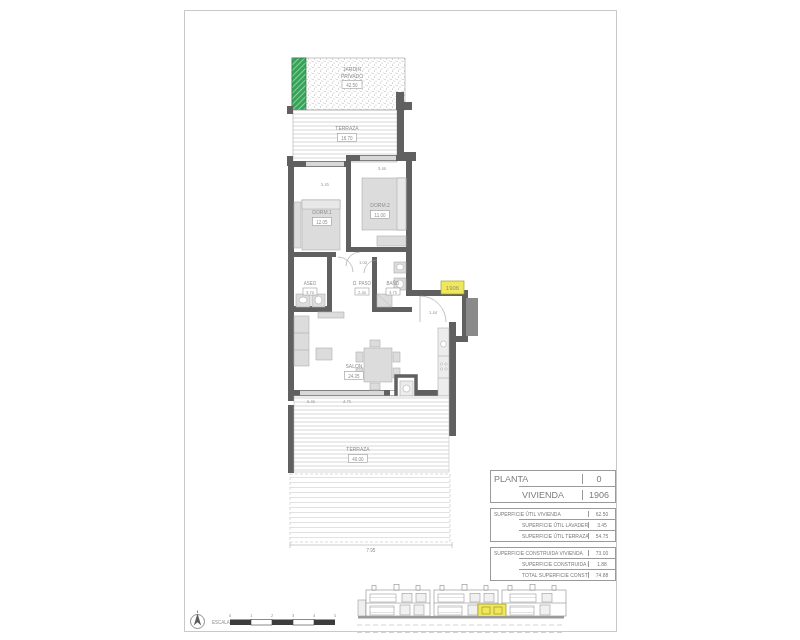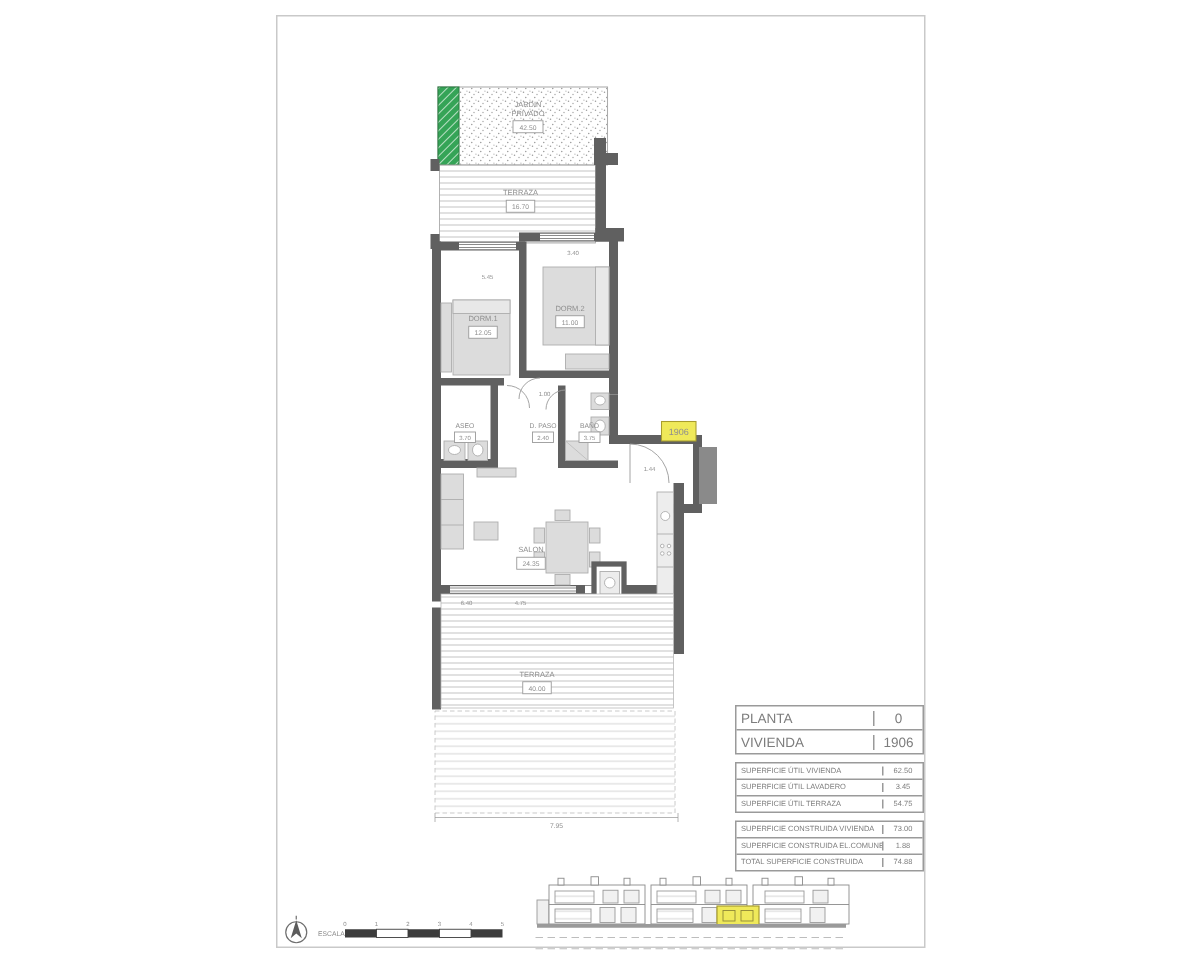--- a/index.html
+++ b/index.html
@@ -3,21 +3,21 @@
 <meta charset="utf-8">
 <style>
   html,body{margin:0;padding:0;background:#ffffff;}
   #page{position:relative;width:800px;height:640px;background:#fff;overflow:hidden;
         font-family:"Liberation Sans",sans-serif;}
   svg{position:absolute;left:0;top:0;}
   svg text{font-family:"Liberation Sans",sans-serif;fill:#8f8f8f;}
   .tblock{position:absolute;left:490px;top:470px;width:126px;color:#7d7d7d;}
   .tbl{border:1px solid #9a9a9a;background:#fff;}
   .tbl .row{display:flex;align-items:center;}
-  .tbl .row + .row{border-top:1px solid #9a9a9a;}
+  .tbl .row + .row{border-top:1px solid #9a9a9a;margin-left:28px;}
   .tbl .lab{flex:1;padding:17px 3px;white-space:nowrap;overflow:hidden;}
   .tbl .val{border-left:1px solid #9a9a9a;text-align:center;}
   .tbl-main{font-size:9px;}
   .tbl-main .row{height:15px;}
   .tbl-main .val{width:32px;}
   .tbl-sub{font-size:5px;margin-top:5px;}
   .tbl-sub .row{height:10px;}
   .tbl-sub .val{width:26px;}
 </style>
 </head>

